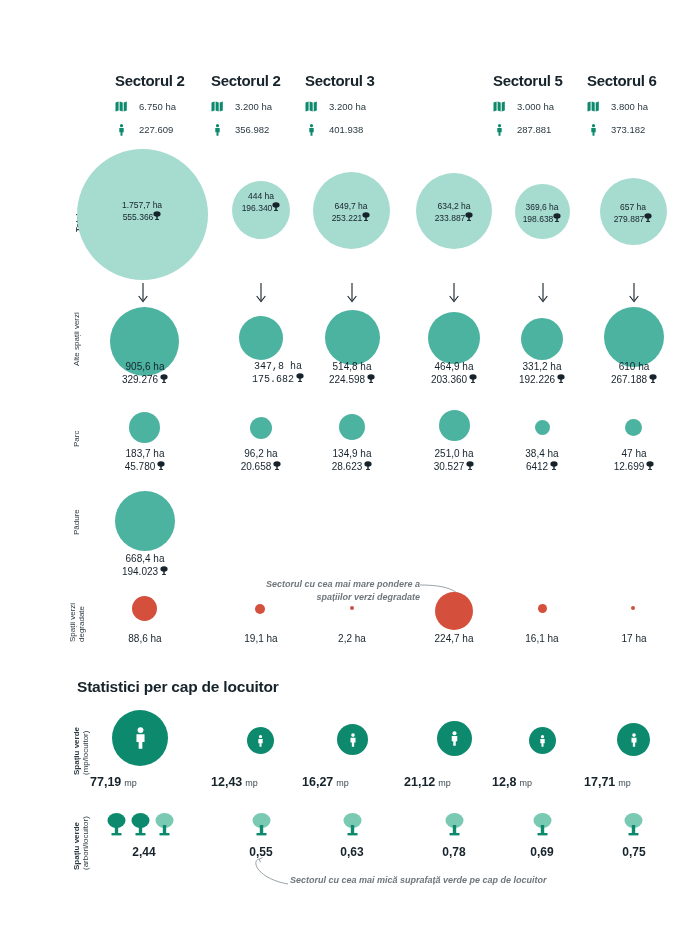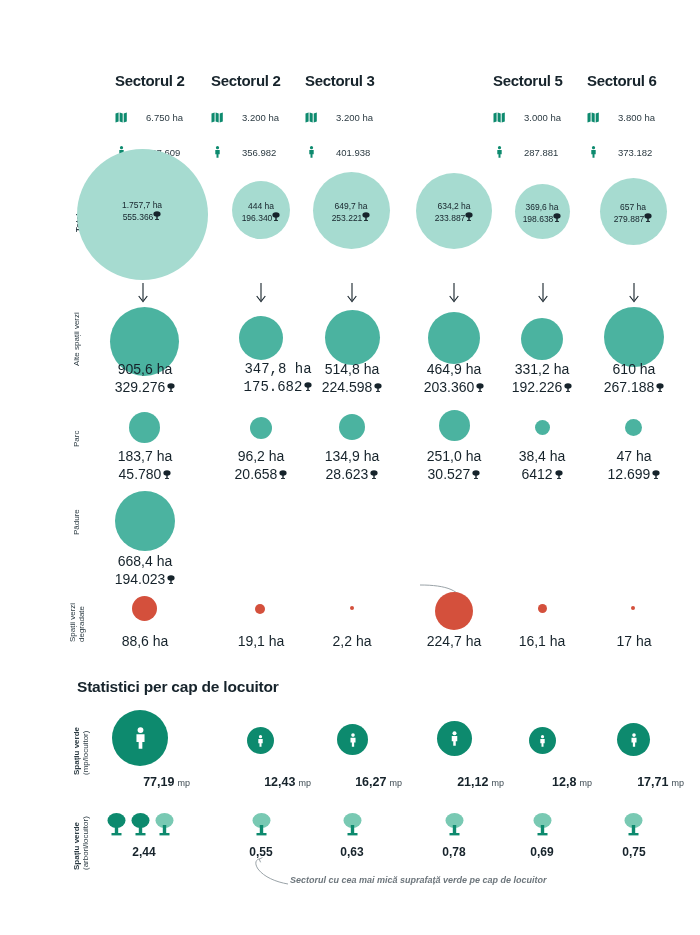--- a/index.html
+++ b/index.html
@@ -13,21 +13,21 @@
   }
   .sheet { position:relative; width:700px; height:935px; }
 
   
   .hdr-row { position:absolute; top:72px; left:0; width:700px; height:60px; }
   .hdr-col { position:absolute; top:0; width:96px; text-align:left; }
   .hdr-title {
     font-size:15px; font-weight:bold; letter-spacing:-0.3px;
     color:#16232b; white-space:nowrap;
   }
-  .hdr-line { display:flex; align-items:center; gap:18px; margin-top:23px; }
+  .hdr-line { display:flex; gap:11px; margin-top:12px; }
   .hdr-line .val { font-size:9.5px; color:#2b3a42; white-space:nowrap; }
   .ico { flex:0 0 auto; display:inline-block; line-height:0; }
 
   
   .rowlabel {
     position:absolute;
     transform-origin:left top;
     transform:rotate(-90deg);
     font-size:8px;
     color:#2b3a42;
@@ -42,37 +42,37 @@
   .bub.total { background:#a6dbd0; }
   .bub.green { background:#4bb3a0; }
   .bub.red   { background:#d4503c; }
 
   .inlabel {
     position:absolute; text-align:center; white-space:nowrap;
     font-size:8.5px; line-height:1.28; color:#16232b;
   }
   .caption {
     position:absolute; text-align:center; white-space:nowrap;
-    font-size:14px; line-height:1.3; color:#16232b;
+    font-size:10px; line-height:1.3; color:#16232b;
   }
   .caption .l2 { display:flex; align-items:center; justify-content:center; gap:2px; }
 
   .arrow { position:absolute; width:14px; height:22px; }
 
   
   .stats-title {
     position:absolute; left:77px; top:678px;
     font-size:15.5px; font-weight:bold; color:#16232b; letter-spacing:-0.2px;
   }
   .pcirc {
     position:absolute; border-radius:50%; background:#0d8a6e;
     display:flex; align-items:center; justify-content:center;
   }
   .pval {
-    position:absolute; white-space:nowrap; text-align:right;
+    position:absolute; white-space:nowrap; text-align:left;
     font-size:11px; color:#16232b;
   }
   .pval b { font-size:12.5px; font-weight:bold; }
   .pval span.u { font-size:9px; color:#3d4a52; }
 
   .trees { position:absolute; display:flex; align-items:flex-end; gap:3px; }
   .tval {
     position:absolute; white-space:nowrap; text-align:center;
     font-size:12px; font-weight:bold; color:#16232b;
   }
@@ -213,21 +213,21 @@
   <div class="inlabel" style="left:92px; top:200px; width:100px;">
     <div>1.757,7 ha</div>
     <div class="l2"><span>555.366</span><span><svg width="8" height="9" viewBox="0 0 8 9">
             <ellipse cx="4" cy="3" rx="3.6" ry="2.7" fill="#16232b"></ellipse>
             <rect x="3.3" y="4.6" width="1.4" height="3.9" fill="#16232b"></rect>
             <rect x="2" y="8.1" width="4" height="0.9" fill="#16232b"></rect>
           </svg></span></div>
   </div>
 
   <div class="bub total" style="left:232px; top:181px; width:58px; height:58px;"></div>
-  <div class="inlabel" style="left:211px; top:201px; width:100px;">
+  <div class="inlabel" style="left:211px; top:191px; width:100px;">
     <div>444 ha</div>
     <div class="l2"><span>196.340</span><span><svg width="8" height="9" viewBox="0 0 8 9">
             <ellipse cx="4" cy="3" rx="3.6" ry="2.7" fill="#16232b"></ellipse>
             <rect x="3.3" y="4.6" width="1.4" height="3.9" fill="#16232b"></rect>
             <rect x="2" y="8.1" width="4" height="0.9" fill="#16232b"></rect>
           </svg></span></div>
   </div>
 
   <div class="bub total" style="left:313px; top:172px; width:77px; height:77px;"></div>
   <div class="inlabel" style="left:301px; top:201px; width:100px;">
@@ -468,20 +468,24 @@
     <div class="l2">
         <span>194.023</span>
         <span><svg width="8" height="9" viewBox="0 0 8 9">
             <ellipse cx="4" cy="3" rx="3.6" ry="2.7" fill="#16232b"></ellipse>
             <rect x="3.3" y="4.6" width="1.4" height="3.9" fill="#16232b"></rect>
             <rect x="2" y="8.1" width="4" height="0.9" fill="#16232b"></rect>
           </svg></span>
       </div>
   </div>
 
+  <div class="annot right" style="left:205px; top:578px; width:215px;">
+    <div>Sectorul cu cea mai mare pondere a</div>
+    <div>spațiilor verzi degradate</div>
+  </div>
   <svg class="annot-svg" style="left:420px; top:582px;" width="55" height="32" viewBox="0 0 55 32">
     <path d="M0 3 C26 3, 42 8, 44 24" fill="none" stroke="#9aa3a8" stroke-width="1"></path>
     <path d="M40.6 19.5 L44.3 26 L48 19.8" fill="none" stroke="#9aa3a8" stroke-width="1"></path>
   </svg>
 
   <div class="bub red" style="left:132px; top:596px; width:25px; height:25px;"></div>
   <div class="caption" style="left:95px; top:632px; width:100px;">88,6 ha</div>
 
   <div class="bub red" style="left:255px; top:604px; width:10px; height:10px;"></div>
   <div class="caption" style="left:211px; top:632px; width:100px;">19,1 ha</div>

